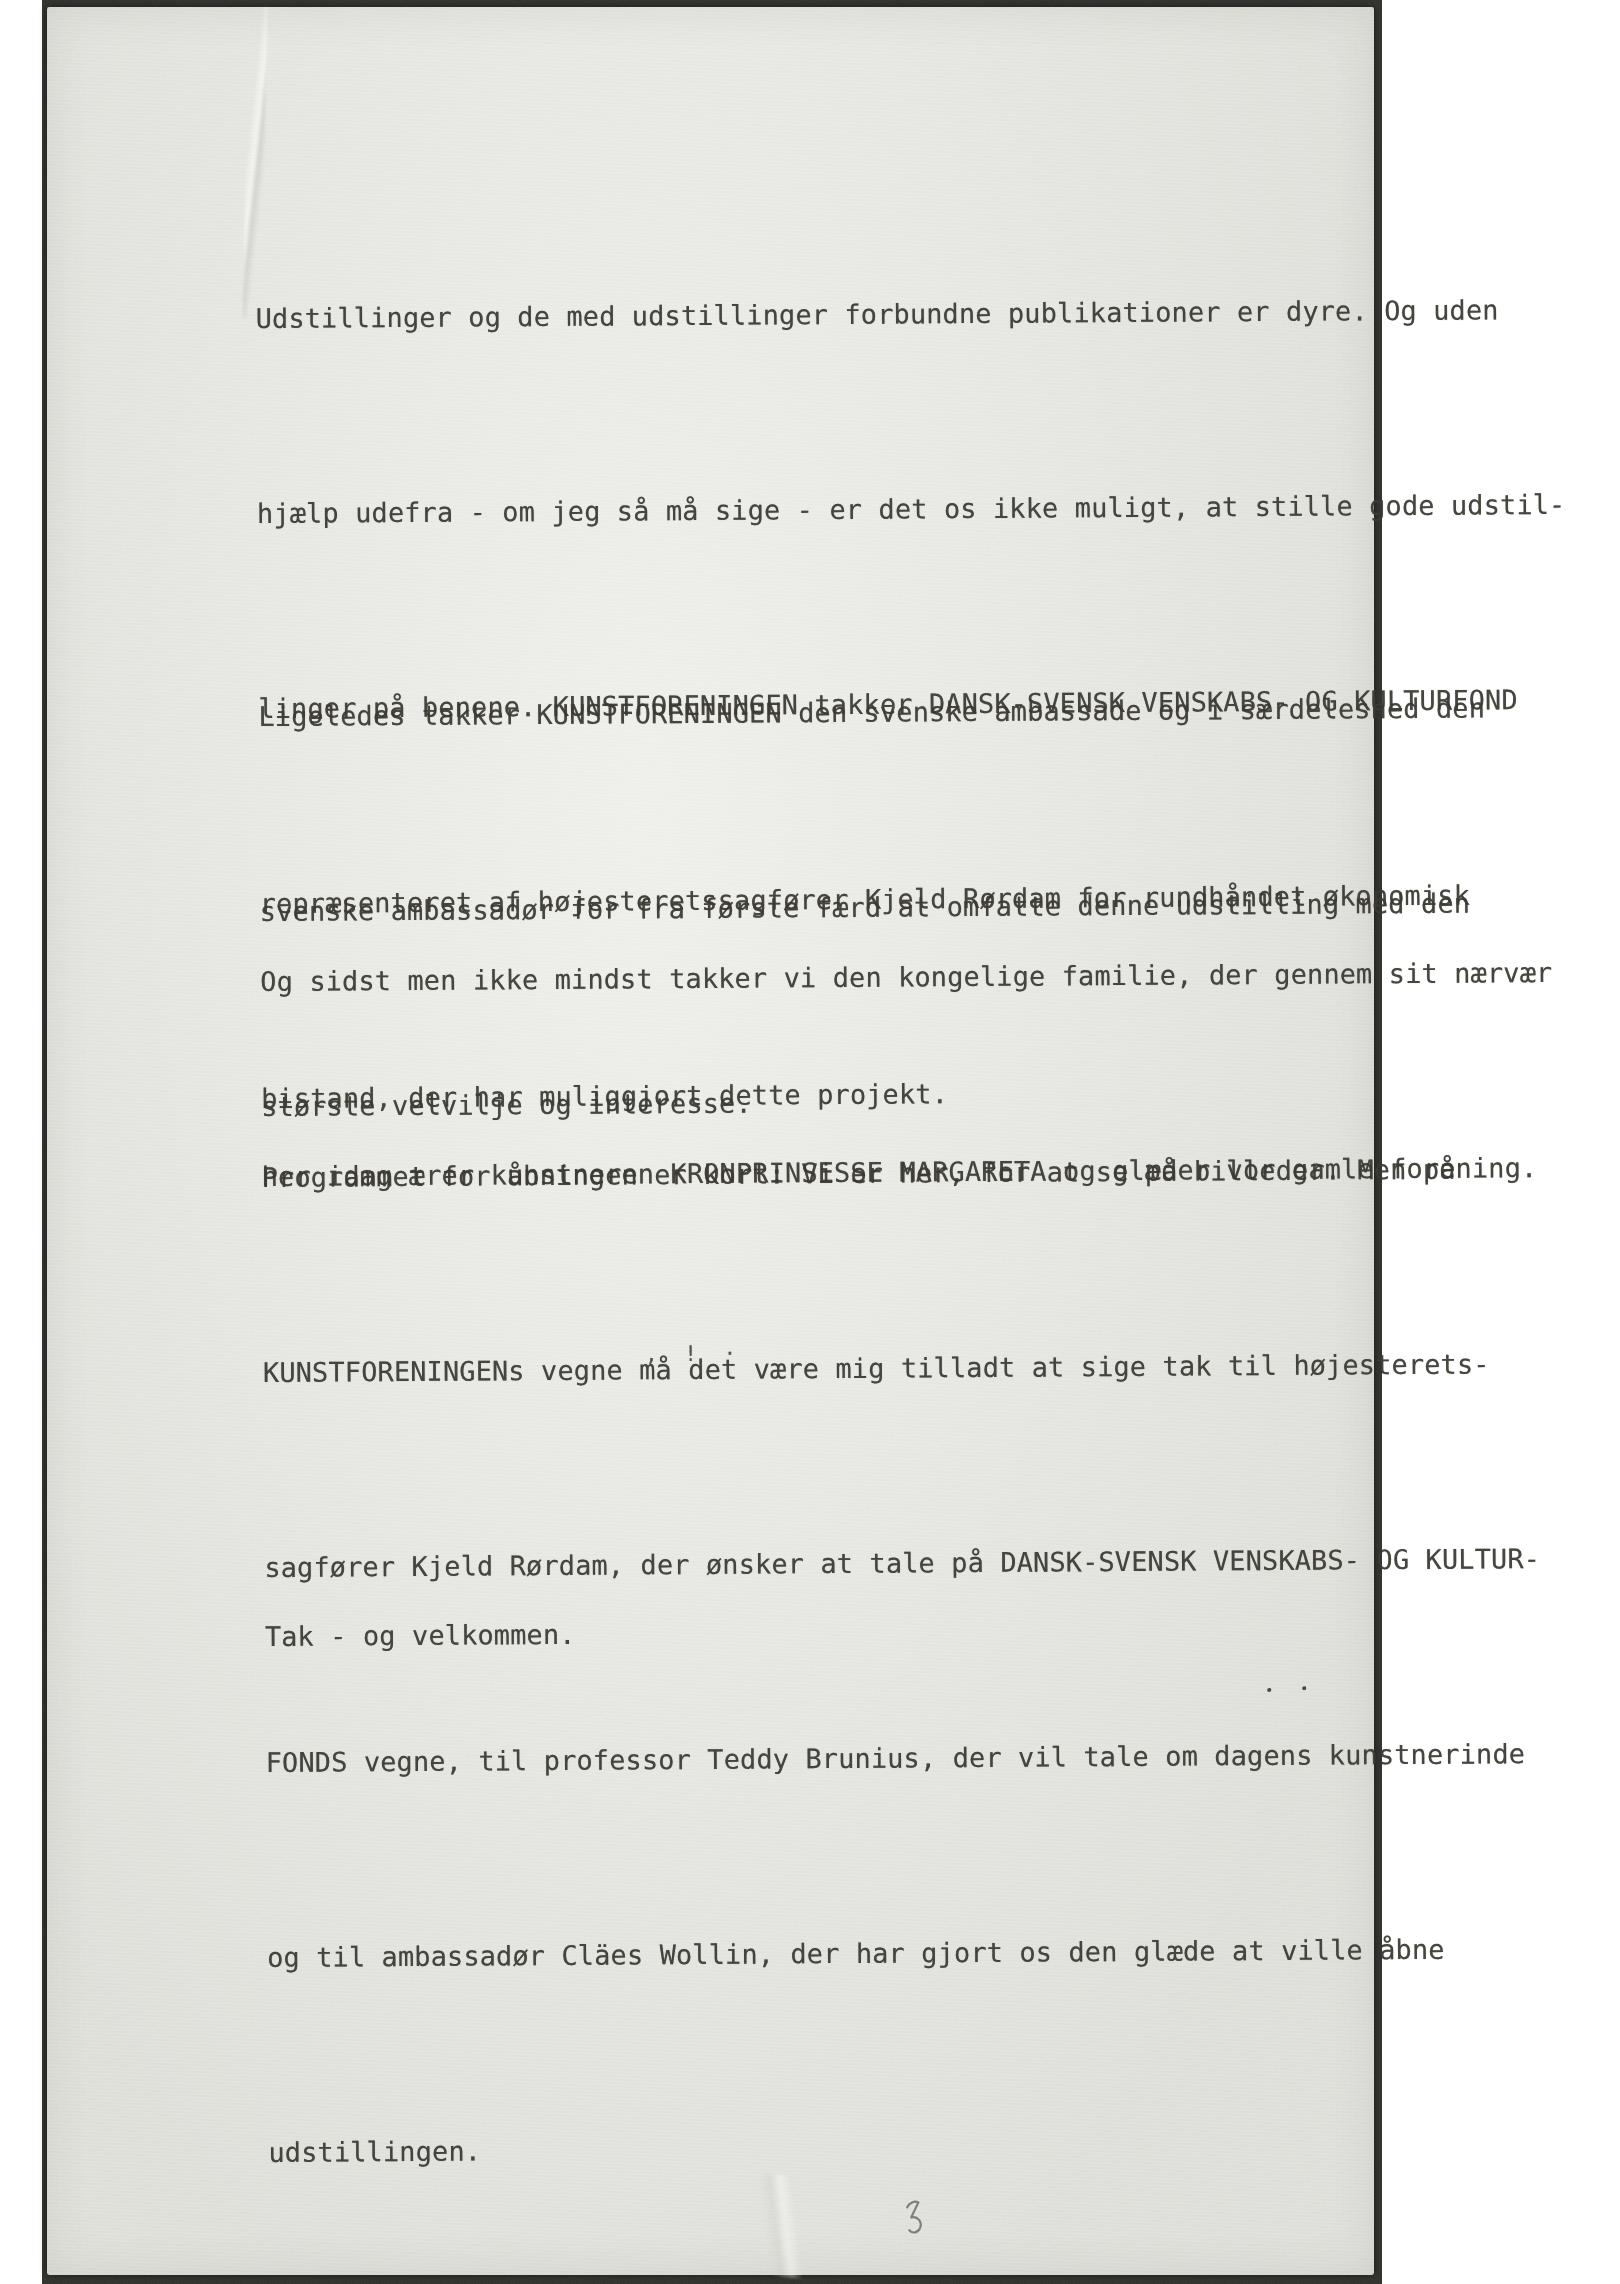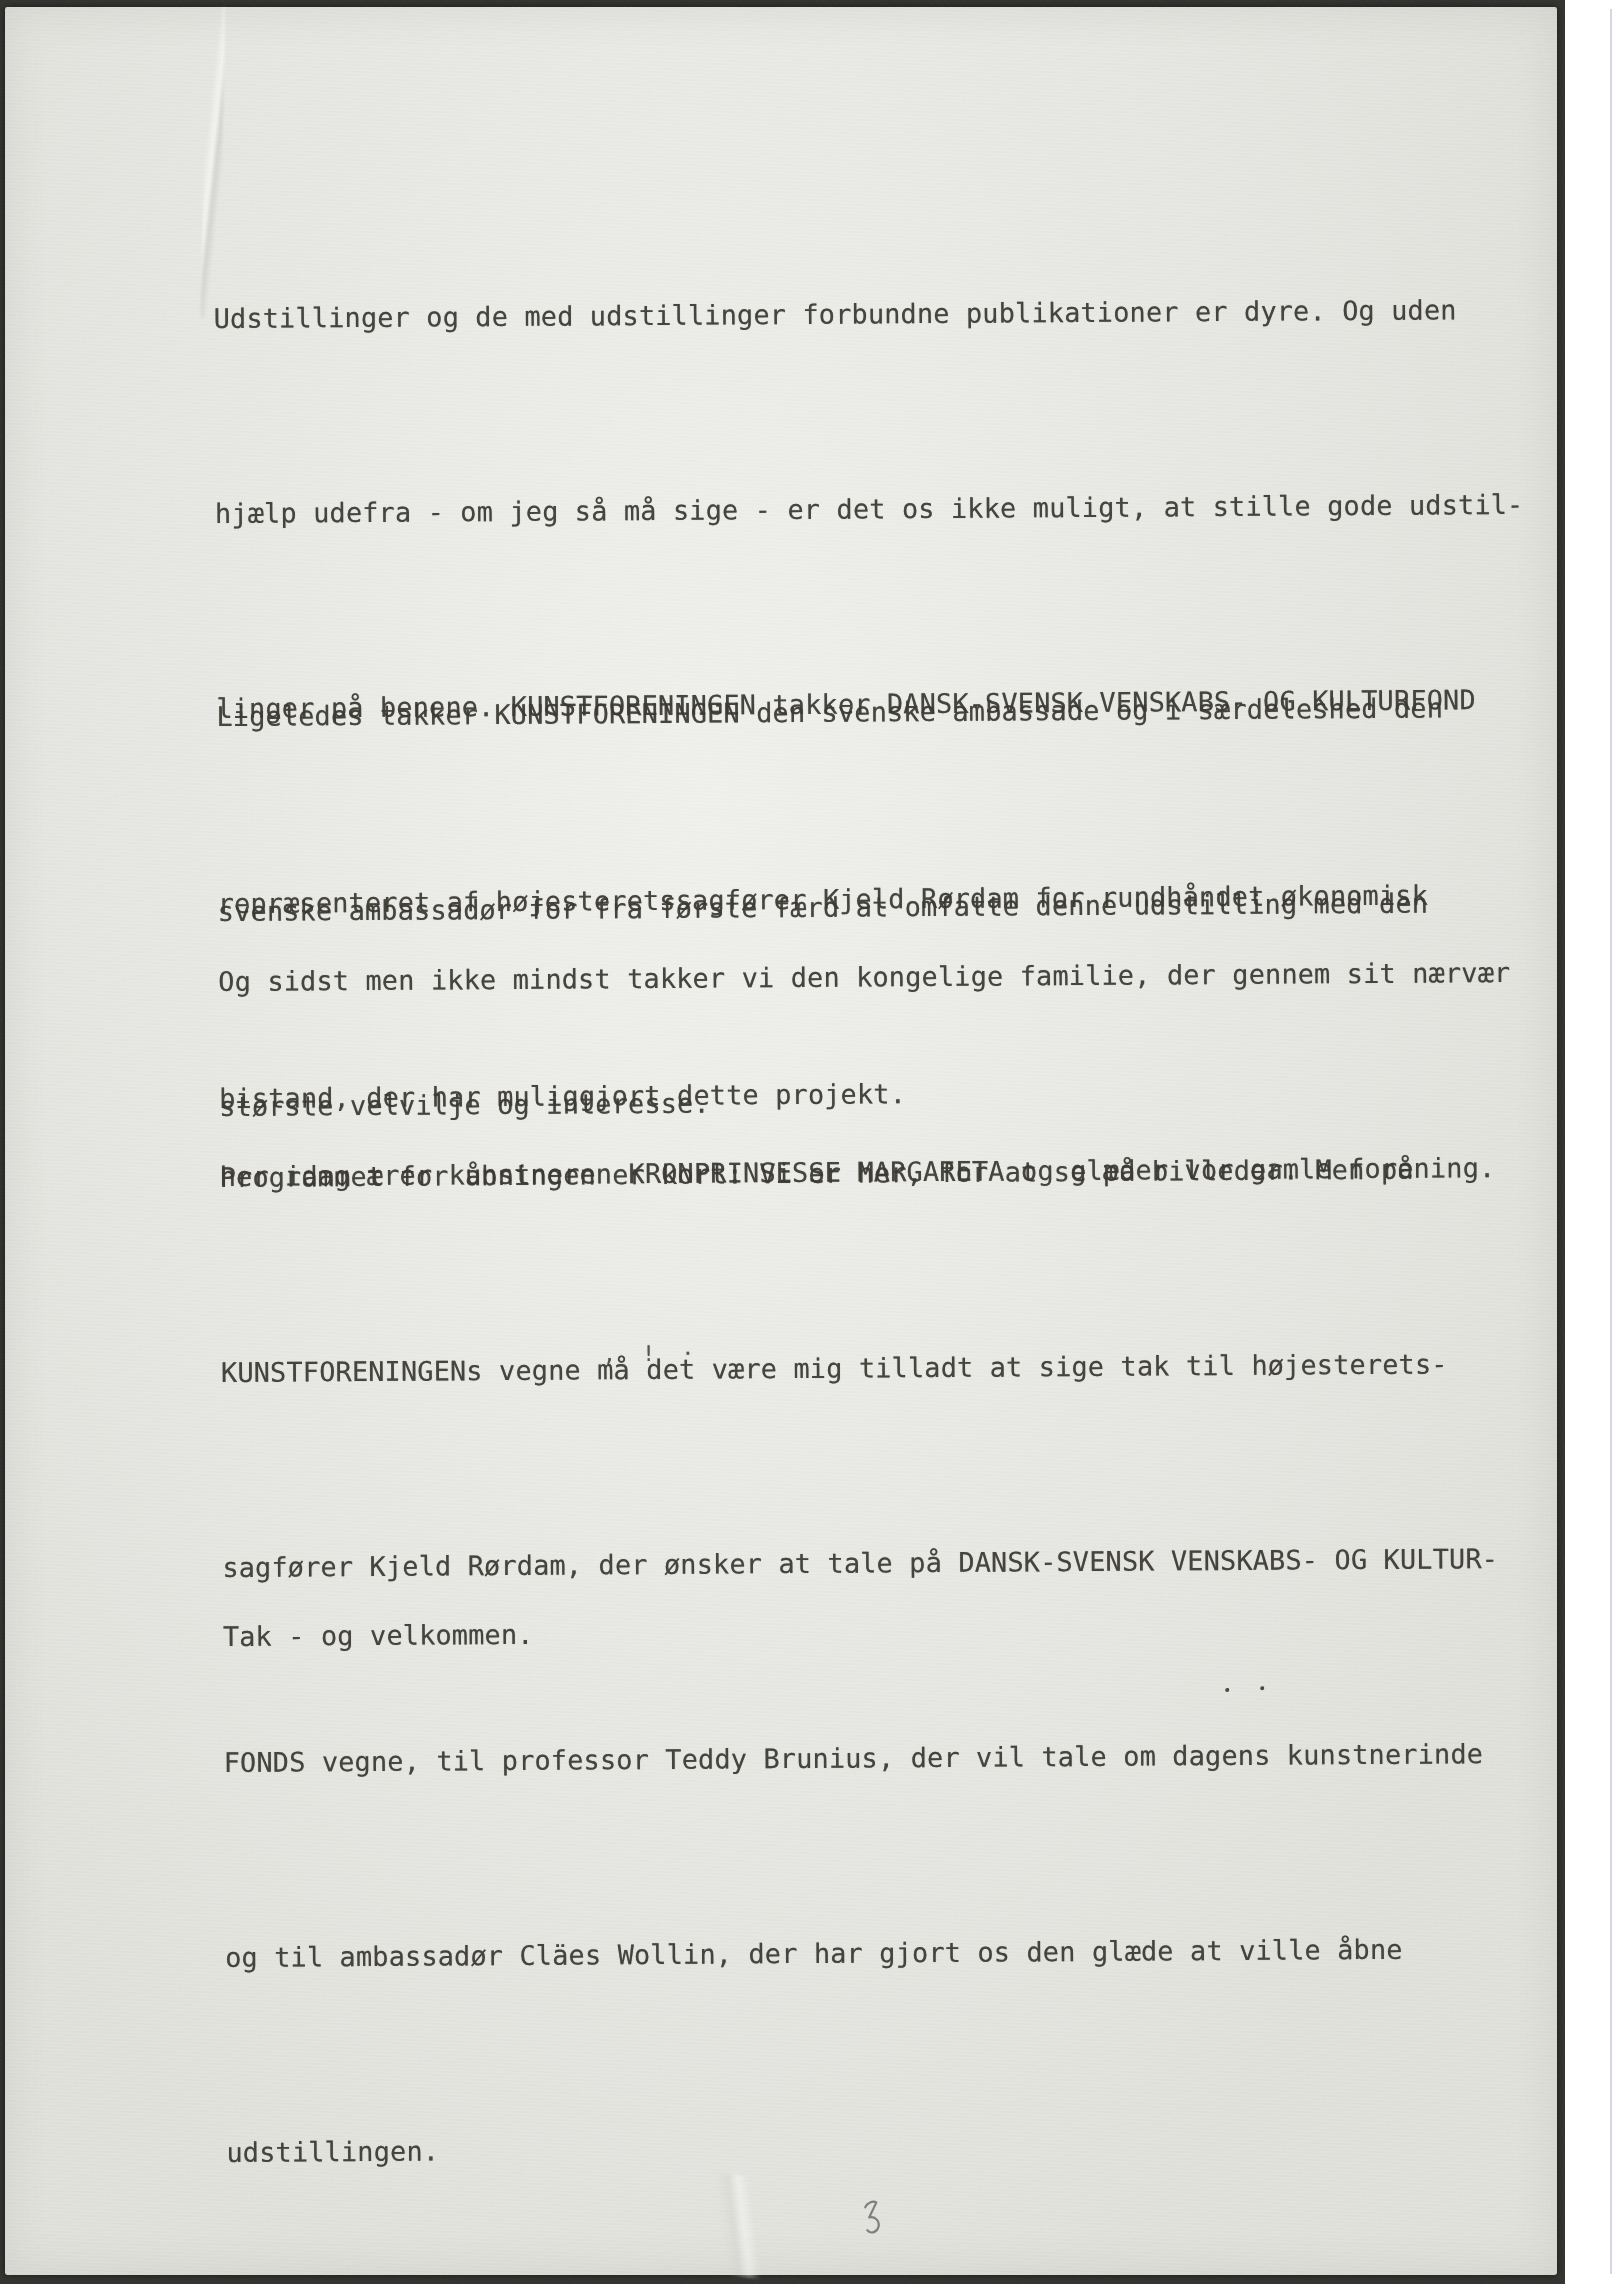--- a/index.html
+++ b/index.html
@@ -3,23 +3,24 @@
 <meta charset="utf-8">
 <style>
   html, body { margin: 0; padding: 0; }
   body {
     width: 1621px; height: 2284px;
     font-family: "DejaVu Sans Mono", monospace;
     overflow: hidden;
   }
   .scan-frame {
     position: relative;
-    width: 1565px; height: 2284px;
+    width: 1340px; height: 2284px;
     background-color: #333330;
     background-image: repeating-linear-gradient(45deg, rgba(255,255,255,0.025) 0 1px, transparent 1px 2.4px);
+    margin-left: 42px;
   }
   .paper {
     position: absolute;
     left: 4.9px; top: 7.3px; right: 8.3px; bottom: 8.8px;
     background-color: #e9e9e4;
     background-image:
       radial-gradient(ellipse at 45% 35%, rgba(255,255,255,0.30), rgba(0,0,0,0.035) 78%),
       repeating-linear-gradient(2deg, rgba(120,120,115,0.025) 0 1.5px, transparent 1.5px 3.4px),
       repeating-linear-gradient(92deg, rgba(255,255,255,0.035) 0 1px, transparent 1px 2.4px);
     box-shadow: 0 0 7.8px rgba(0,0,0,0.55), inset 0 0 44px rgba(95,95,88,0.12);

